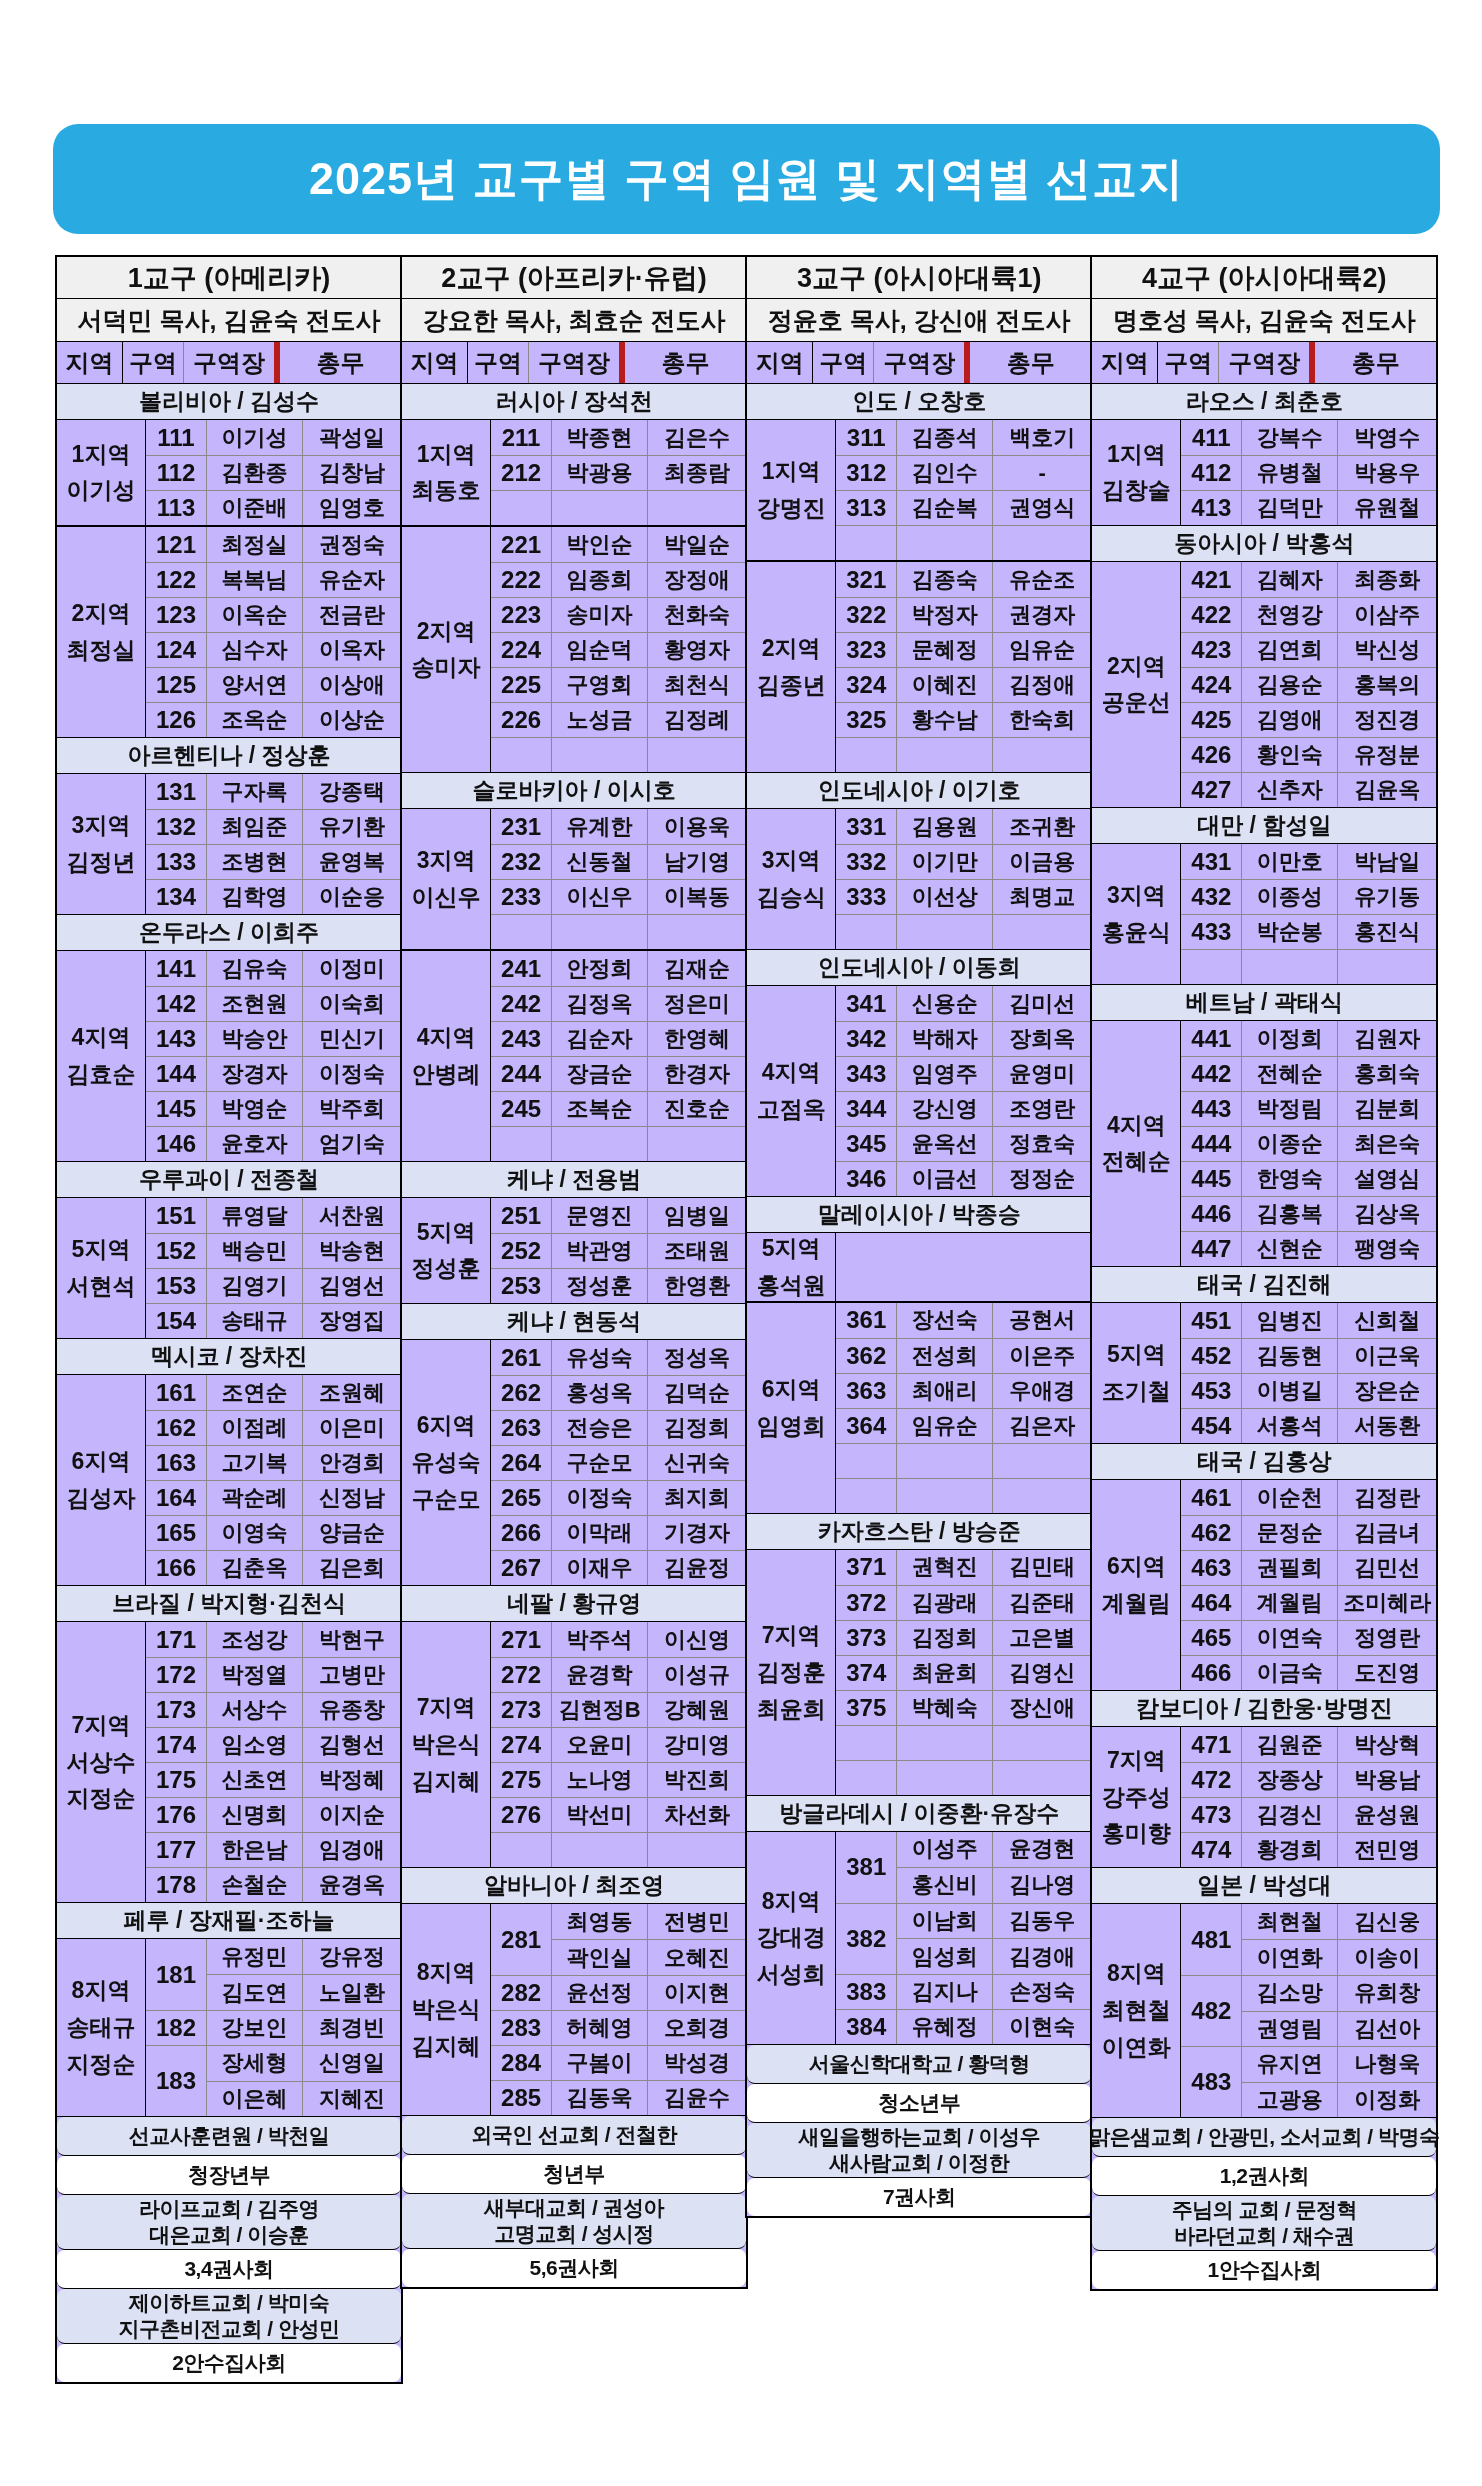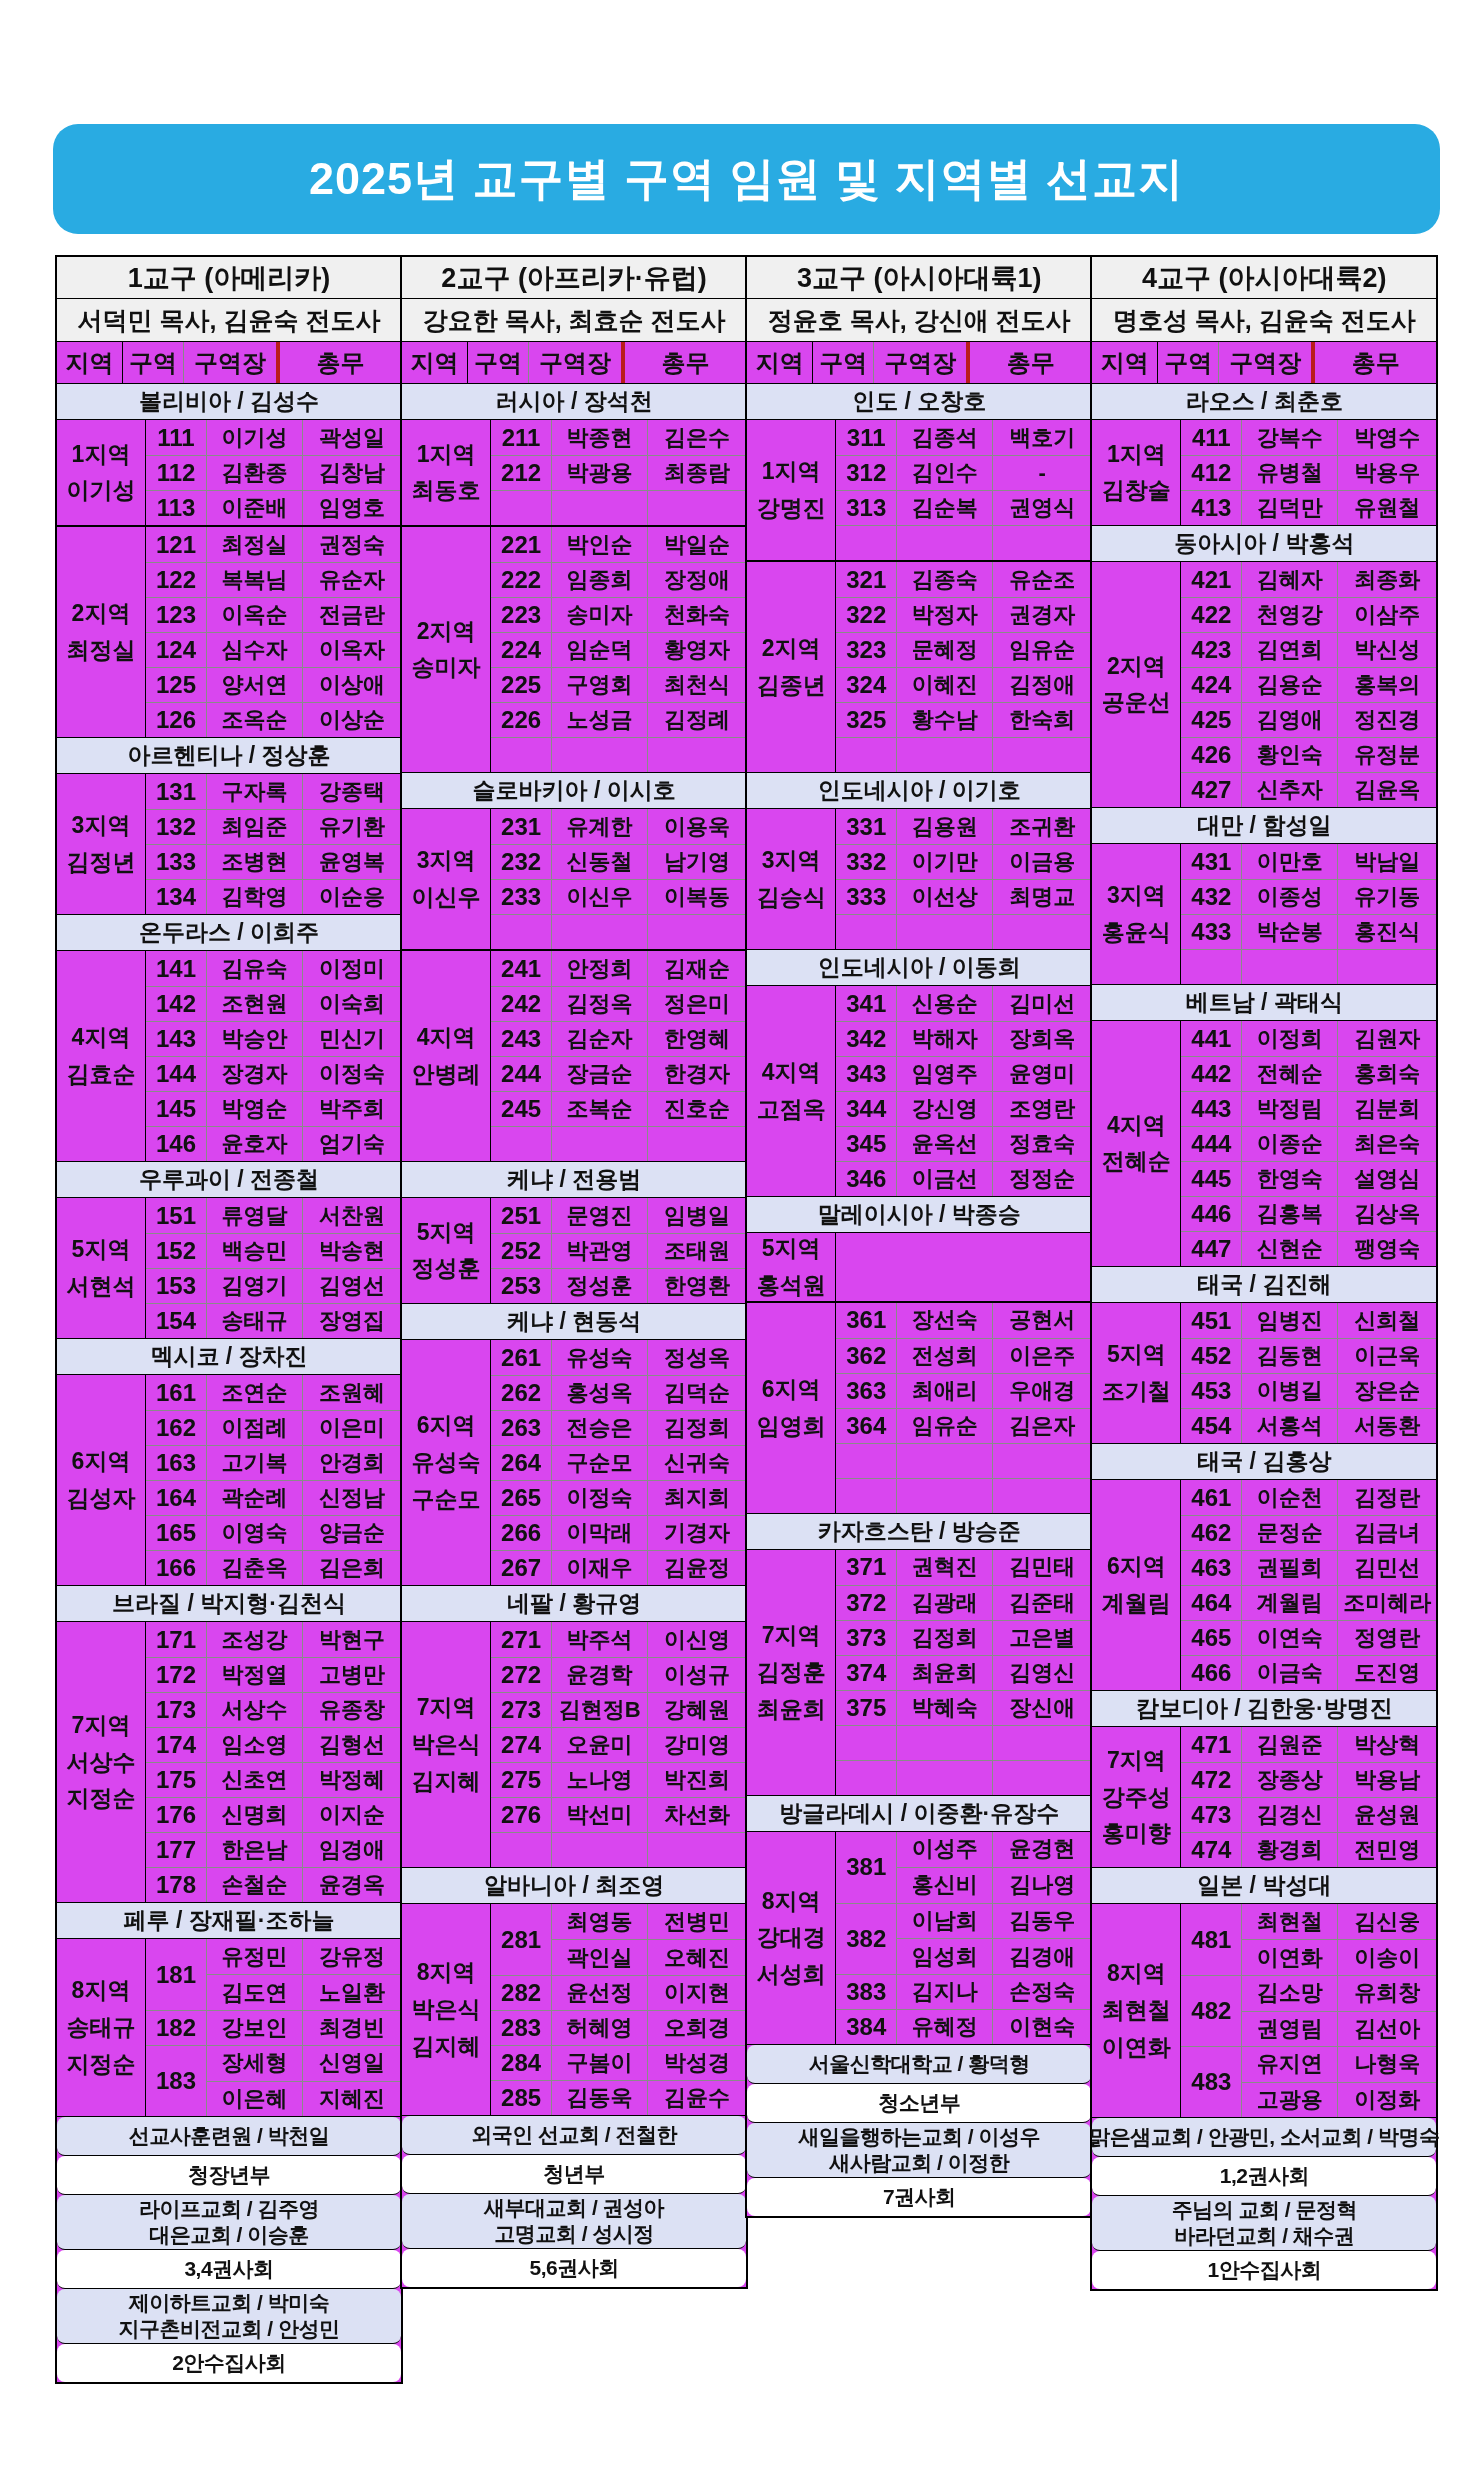--- a/index.html
+++ b/index.html
@@ -8,32 +8,32 @@
     font-family:"Liberation Sans","DejaVu Sans",sans-serif;font-weight:bold;color:#111;
     overflow:hidden;
   }
   .banner{
     position:absolute;left:53px;top:124px;width:1387px;height:110px;
     border-radius:25px;display:flex;align-items:center;justify-content:center;
   }
   .banner .t{color:#fff;font-size:45px;letter-spacing:1px;}
   .table-wrap{position:absolute;left:55px;top:255px;display:flex;align-items:flex-start;}
   .district-col{
-    width:348px;box-sizing:border-box;border:2.9px solid #000;background:#d946ef;
+    width:348px;box-sizing:border-box;border:2.9px solid #000;background:#c4b5fd;
   }
   .district-col + .district-col{margin-left:-2.9px;}
   .hdr1{height:41px;background:#f0f0f0;border-bottom:1.9px solid #000;
     display:flex;align-items:center;justify-content:center;font-size:27px;}
   .hdr2{height:42px;background:#f0f0f0;border-bottom:1.9px solid #000;
     display:flex;align-items:center;justify-content:center;font-size:25px;}
   .colhead{display:flex;height:41px;border-bottom:1.9px solid #000;}
   .colhead .ch{display:flex;align-items:center;justify-content:center;font-size:24px;box-sizing:border-box;}
   .ch0{width:66px;border-right:1.9px solid #000;}
   .ch1{width:61px;border-right:1px solid #888;}
-  .ch2{width:96px;border-right:4px solid #b91c1c;}
+  .ch2{width:96px;border-right:6px solid #b91c1c;}
   .ch3{flex:1;}
   .band{
     min-height:35px;background:#dce1f4;border-bottom:1.9px solid #000;
     display:flex;align-items:center;justify-content:center;font-size:23px;white-space:nowrap;
   }
   .region-block{display:flex;border-bottom:1.9px solid #000;}
   .region-block + .region-block{border-top:1.9px solid #000;}
   .region-label{
     width:89px;box-sizing:border-box;border-right:1.9px solid #000;
     display:flex;flex-direction:column;align-items:center;justify-content:center;

